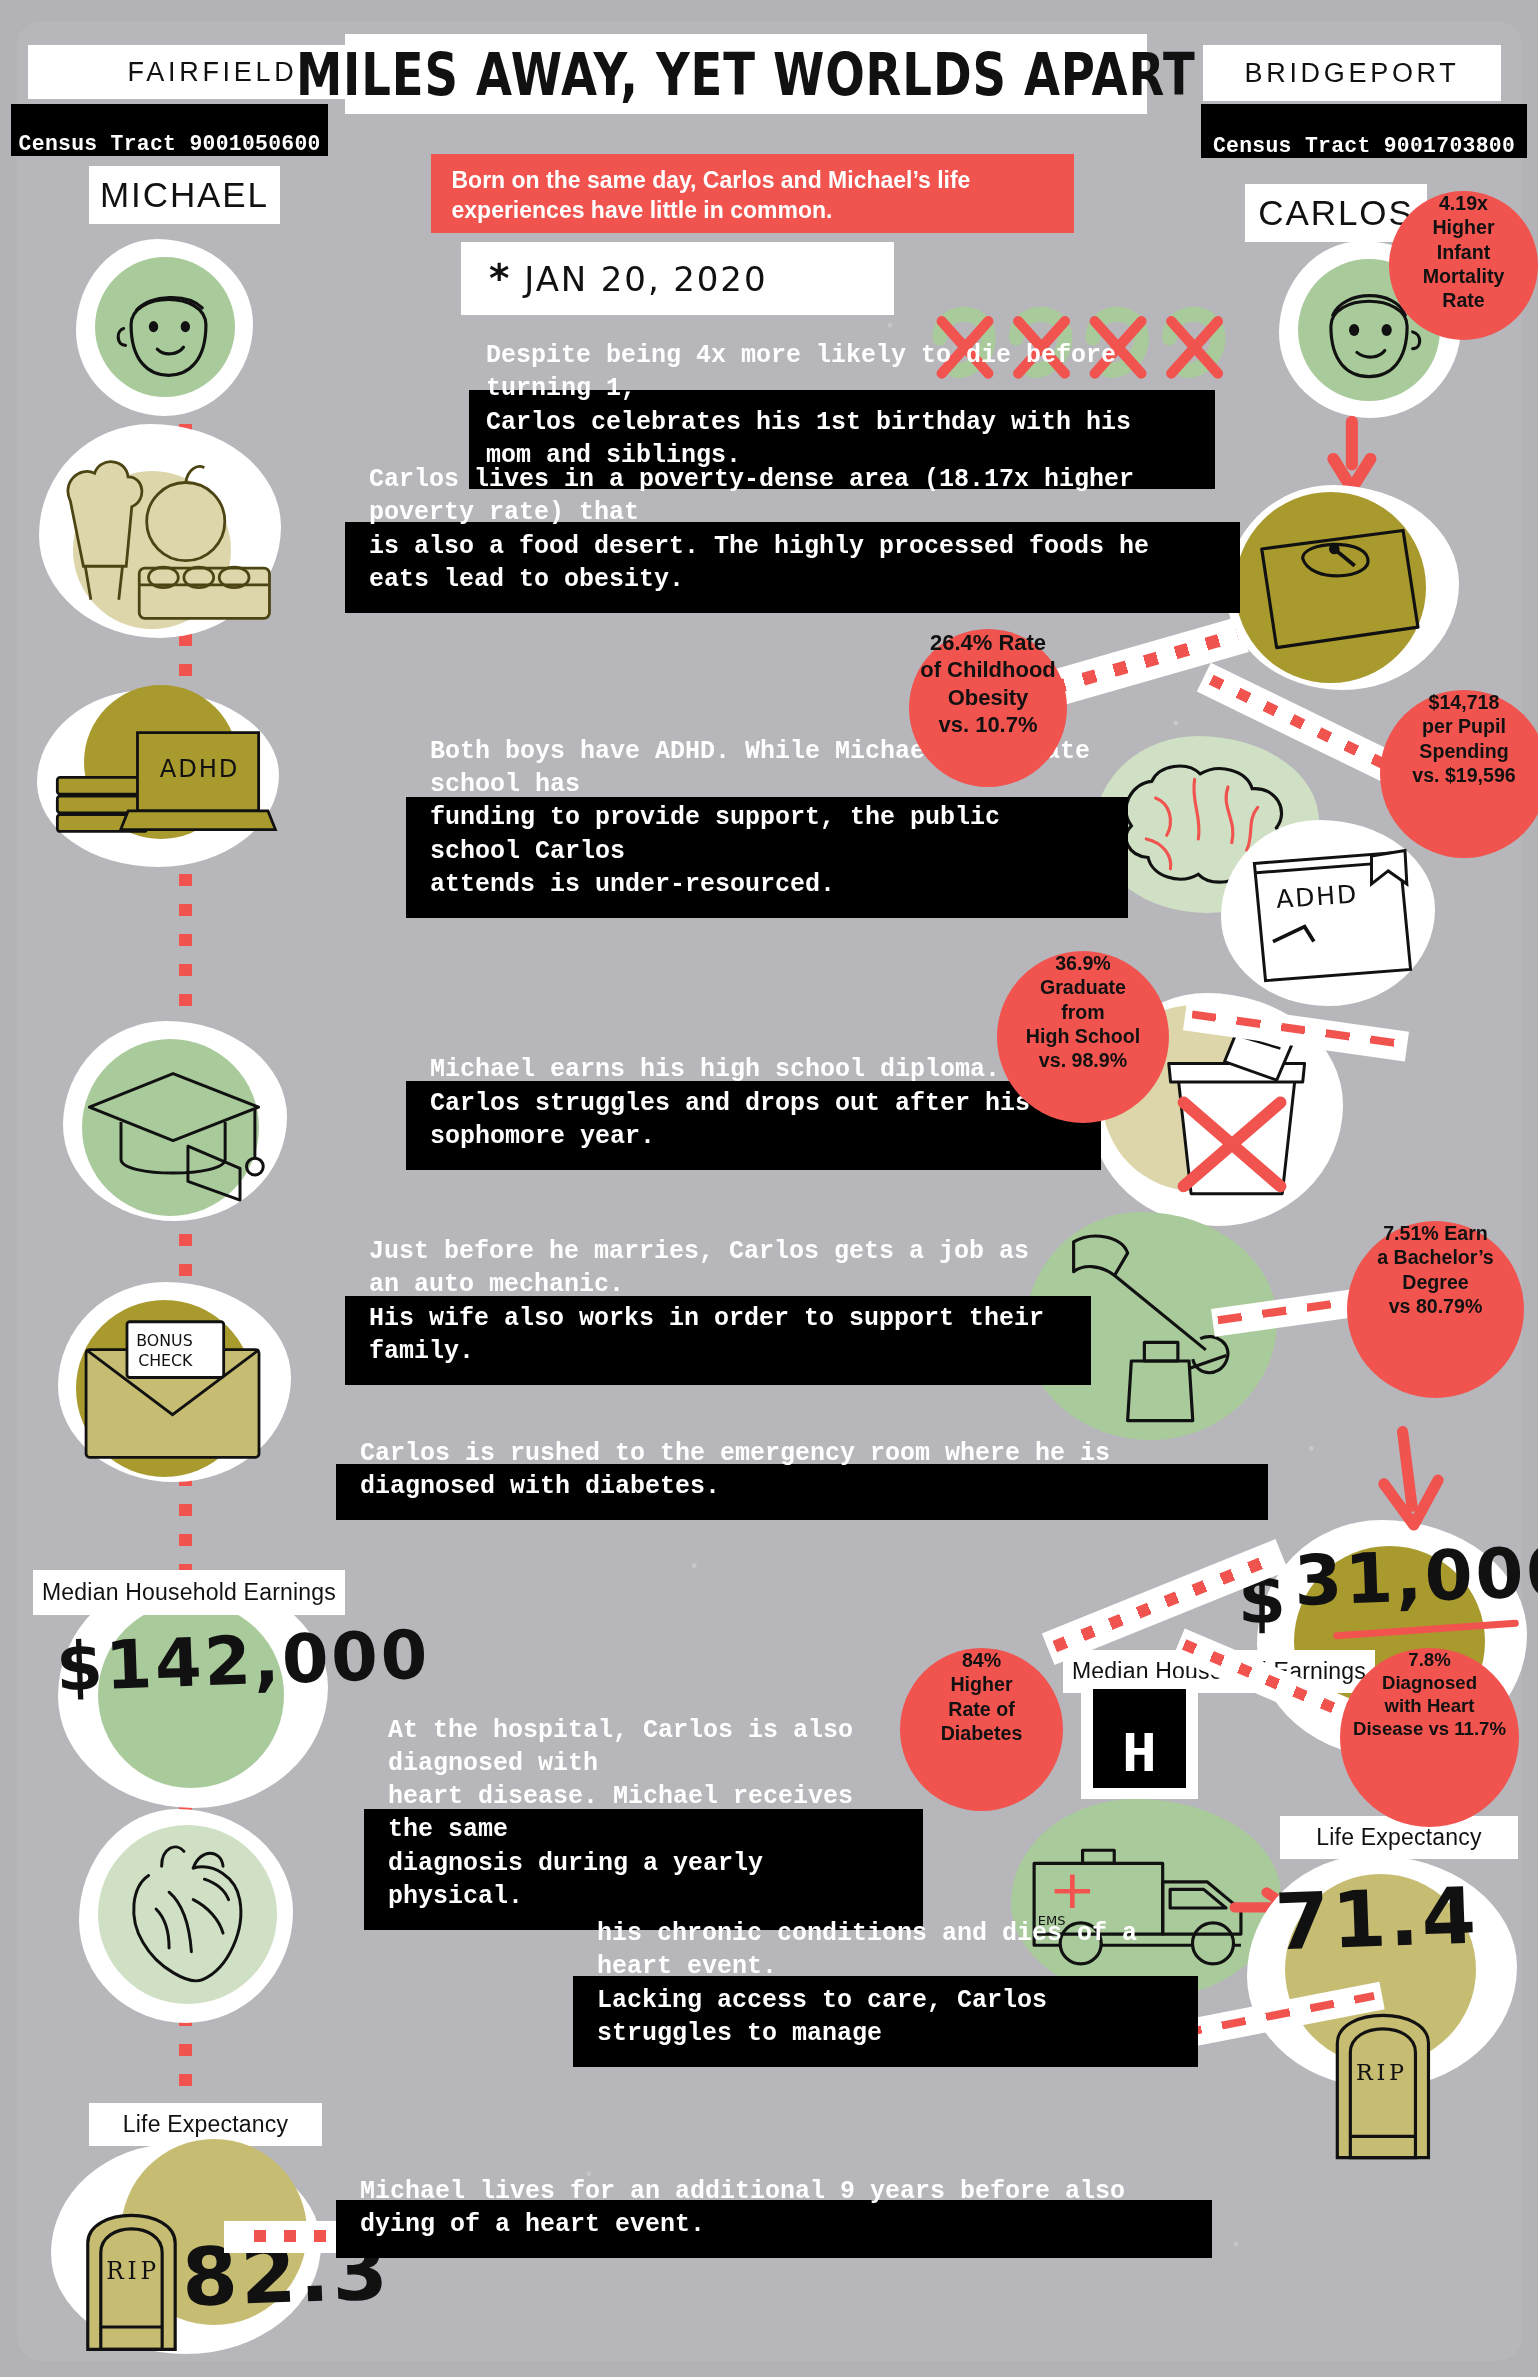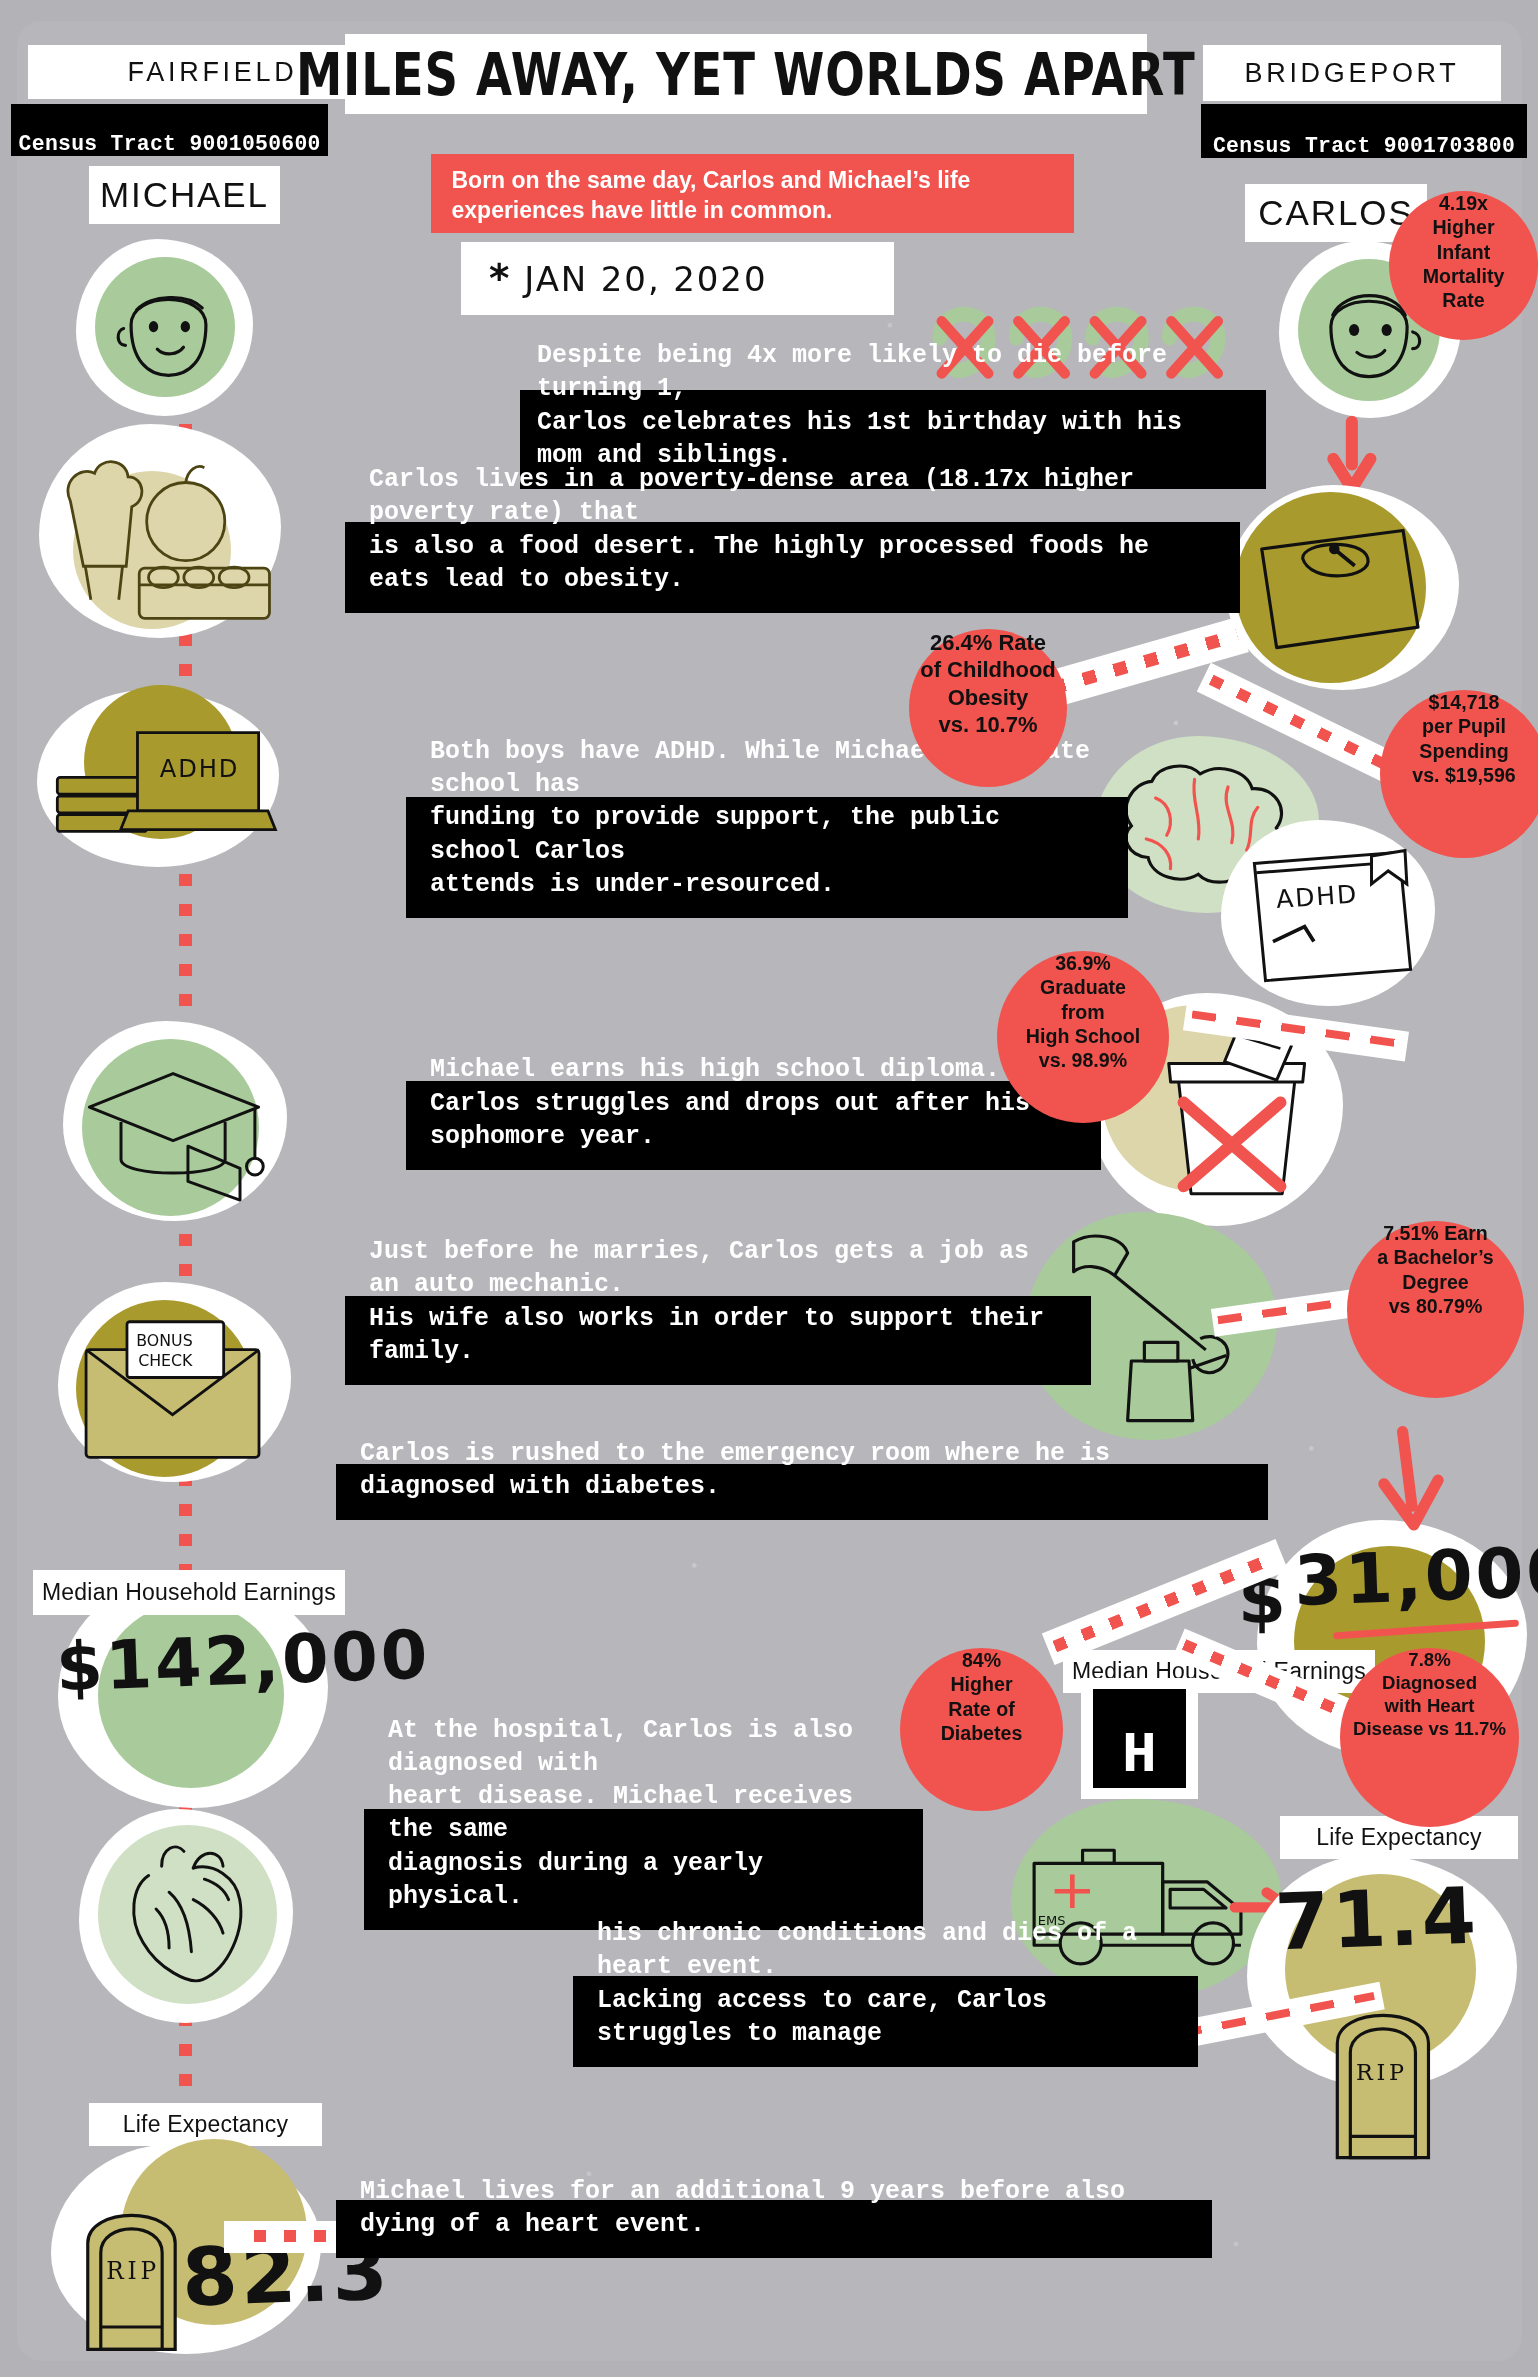--- a/index.html
+++ b/index.html
@@ -400,21 +400,21 @@
               background:repeating-linear-gradient(to right,#f1544f 0 12px, transparent 12px 30px);"></div>
 
   <div style="position:absolute;left:1170px;top:2002px;width:214px;height:28px;background:#fff;transform:rotate(-11deg);"></div>
   <div style="position:absolute;left:1176px;top:2011px;width:200px;height:8.4px;transform:rotate(-11deg);
               background:repeating-linear-gradient(to right,#f1544f 0 24px, transparent 24px 45px);"></div>
 
   <div style="position:absolute;left:224px;top:2221px;width:158px;height:32px;background:#fff;"></div>
   <div style="position:absolute;left:254px;top:2230px;width:103px;height:12px;
               background:repeating-linear-gradient(to right,#f1544f 0 12px, transparent 12px 30px);"></div>
 
-  <div class="kbox narr" style="left:520px;top:390px;width:746px;height:99px;padding-left:17px;">
+  <div class="kbox narr" style="left:469px;top:390px;width:746px;height:99px;padding-left:17px;">
     <div>
       <div>Despite being 4x more likely to die before turning 1,</div>
       <div>Carlos celebrates his 1st birthday with his mom and siblings.</div>
     </div>
   </div>
 
   <div class="kbox narr" style="left:345px;top:522px;width:895px;height:91px;">
     <div>
       <div>Carlos lives in a poverty-dense area (18.17x higher poverty rate) that</div>
       <div>is also a food desert. The highly processed foods he eats lead to obesity.</div>

